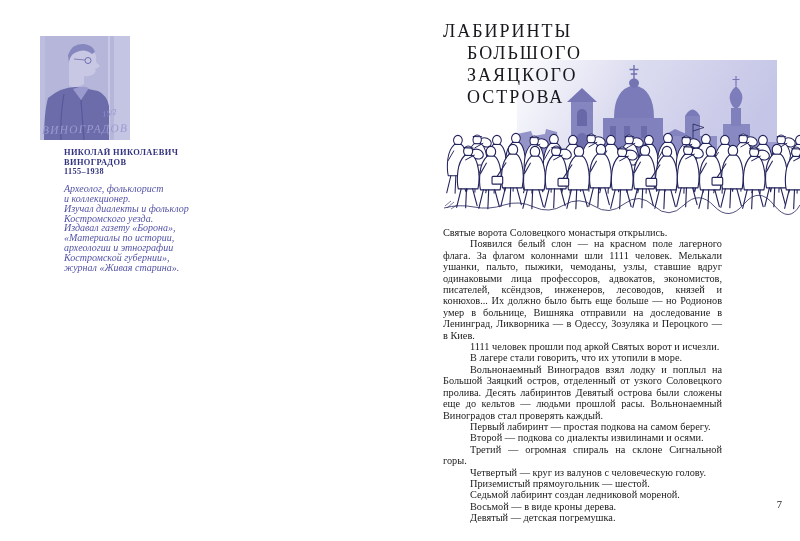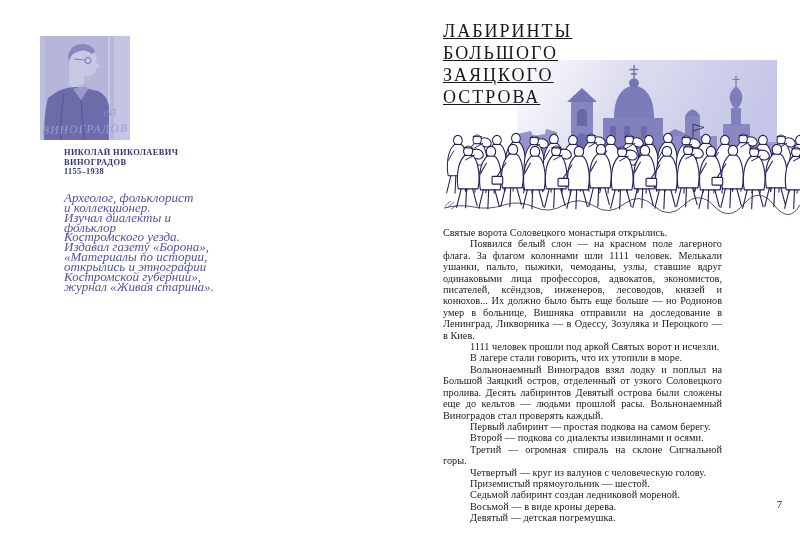--- a/index.html
+++ b/index.html
@@ -5,25 +5,25 @@
   html,body{margin:0;padding:0;background:#ffffff;}
   .spread{
     position:relative;width:800px;height:541px;background:#ffffff;overflow:hidden;
     font-family:"Liberation Serif", serif;
   }
   
   .portrait-photo{position:absolute;left:40px;top:36px;width:90px;height:104px;}
   .person-block{position:absolute;left:64px;top:148px;width:155px;}
   .person-name{color:#32327f;font-weight:bold;font-size:8.4px;line-height:9.6px;letter-spacing:0.4px;font-family:Liberation Serif, serif;}
   .person-years{color:#32327f;font-weight:bold;font-size:8.2px;line-height:9.6px;letter-spacing:0.4px;}
-  .person-bio{margin-top:16px;color:#5252a6;font-style:italic;font-size:13px;line-height:9.9px;}
+  .person-bio{margin-top:7px;color:#5252a6;font-style:italic;font-size:10px;line-height:9.9px;}
   
   .chapter-title{position:absolute;left:443px;top:20px;z-index:3;color:#17171c;
-    font-size:18px;line-height:22px;letter-spacing:2px;text-decoration:underline;}
-  .chapter-title .t-ind{}
+    font-size:18px;line-height:22px;letter-spacing:2px;}
+  .chapter-title .t-ind{margin-left:24px;}
   .monastery-photo{position:absolute;left:517px;top:60px;width:260px;height:110px;z-index:1;}
   .crowd-drawing{position:absolute;left:443px;top:120px;width:357px;height:95px;z-index:4;}
   .body-text{position:absolute;left:443px;top:227px;width:279px;z-index:2;
     color:#1c1c1c;font-size:10.3px;line-height:11.4px;text-align:justify;}
   .body-text p{margin:0;text-indent:27px;}
   .body-text p:first-child{text-indent:0;}
   .page-number{position:absolute;left:762px;top:499px;width:20px;text-align:right;
     color:#222;font-size:10.5px;}
 </style>
 </head>
@@ -57,21 +57,21 @@
       <div class="person-name">НИКОЛАЙ НИКОЛАЕВИЧ</div>
       <div class="person-name">ВИНОГРАДОВ</div>
       <div class="person-years">1155–1938</div>
       <div class="person-bio">
         <div>Археолог, фольклорист</div>
         <div>и коллекционер.</div>
         <div>Изучал диалекты и фольклор</div>
         <div>Костромского уезда.</div>
         <div>Издавал газету «Борона»,</div>
         <div>«Материалы по истории,</div>
-        <div>открылись и этнографии</div>
+        <div>археологии и этнографии</div>
         <div>Костромской губернии»,</div>
         <div>журнал «Живая старина».</div>
       </div>
     </div>
   </div>
 
   <div>
 
     <svg class="monastery-photo" viewBox="0 0 260 110" xmlns="http://www.w3.org/2000/svg">
       <defs>

